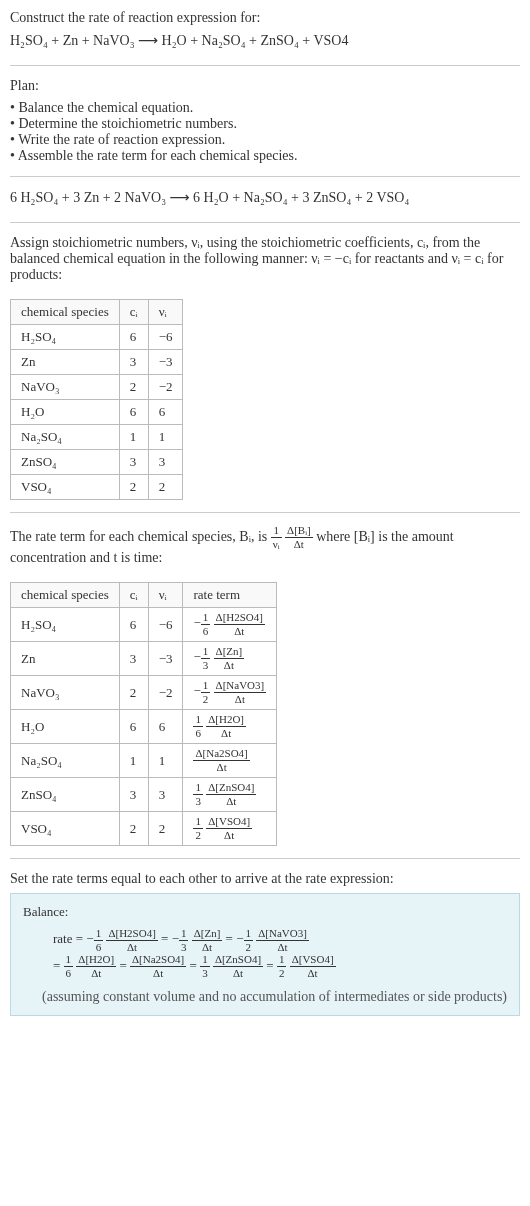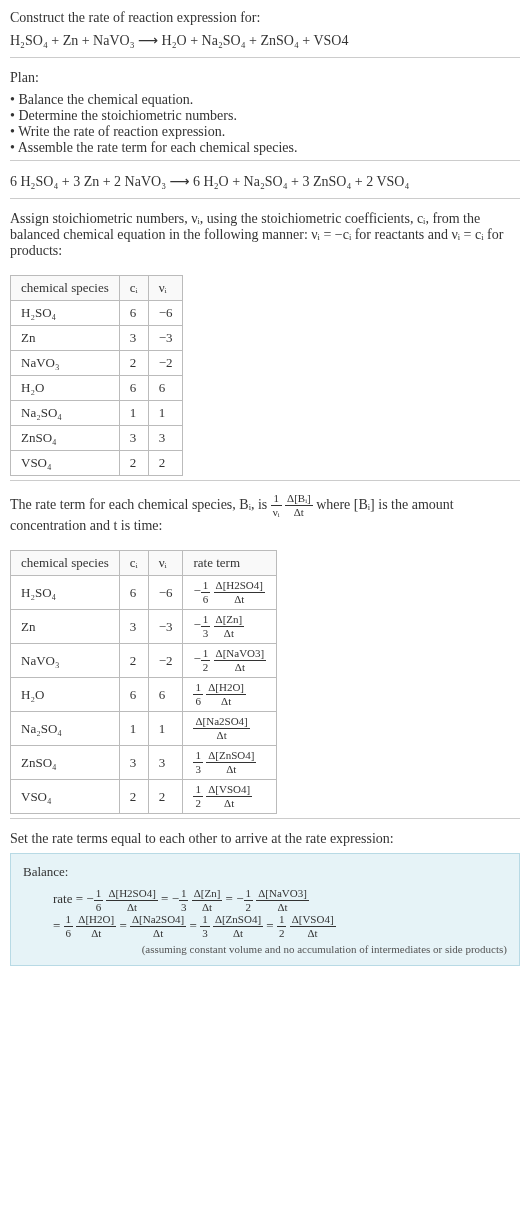--- a/index.html
+++ b/index.html
@@ -6,21 +6,21 @@
   font-family: Georgia, 'Times New Roman', serif;
   font-size: 14px;
   color: #333;
   margin: 0;
   padding: 10px;
   width: 510px;
   background: #fff;
 }
 .section {
   border-bottom: 1px solid #ccc;
-  padding-bottom: 4px;
+  padding-bottom: 12px;
   margin-bottom: 12px;
 }
 .section.no-border {
   border-bottom: none;
 }
 .prompt-text {
   margin-bottom: 6px;
 }
 .equation {
   font-size: 14px;
@@ -79,24 +79,24 @@
 .answer-label {
   font-size: 13px;
   margin-bottom: 6px;
 }
 .answer-eq {
   font-size: 13px;
   margin-left: 30px;
   line-height: 2;
 }
 .answer-note {
-  font-size: 11px;
+  font-size: 14px;
   color: #555;
   text-align: right;
-  margin-top: 4px;
+  margin-top: 10px;
 }
 </style>
 </head>
 <body>
 
 <div class="section">
   <div class="prompt-text">Construct the rate of reaction expression for:</div>
   <div class="equation">H₂SO₄ + Zn + NaVO₃  ⟶  H₂O + Na₂SO₄ + ZnSO₄ + VSO4</div>
 </div>
 

